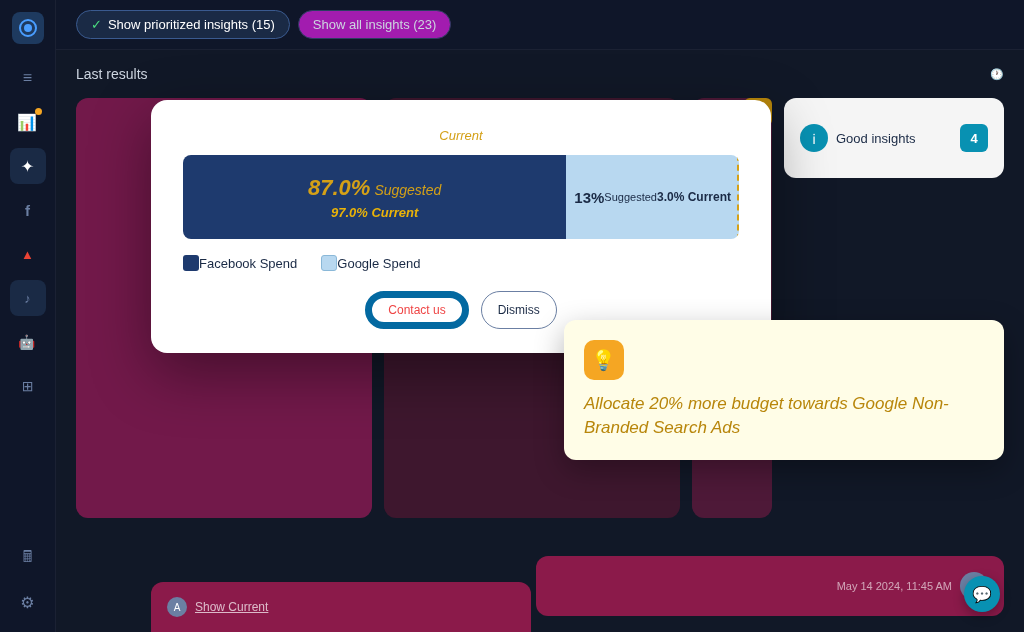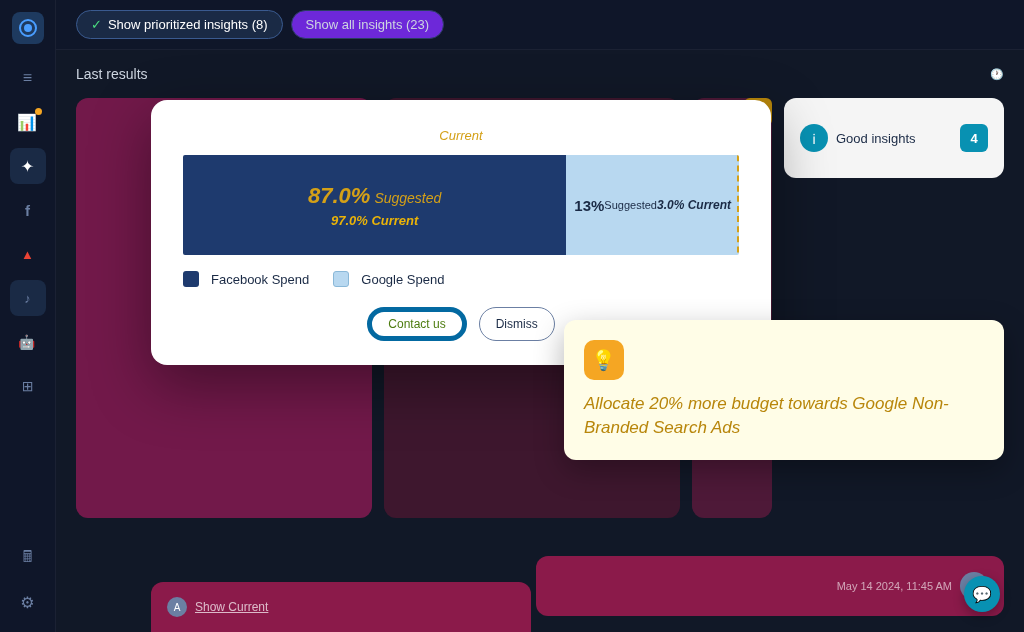--- a/index.html
+++ b/index.html
@@ -91,21 +91,21 @@
       border-radius: 20px;
       padding: 6px 14px;
       font-size: 13px;
       cursor: pointer;
       display: flex;
       align-items: center;
       gap: 6px;
     }
     .btn-prioritized .check { color: #4ade80; }
     .btn-all-insights {
-      background: #6d28d9;
+      background: #a21caf;
       color: #cdd5e0;
       border: 1px solid #2a3f60;
       border-radius: 20px;
       padding: 6px 14px;
       font-size: 13px;
       cursor: pointer;
     }
 
     
     .content {
@@ -220,22 +220,22 @@
       margin-bottom: 12px;
     }
     .current-line-container {
       position: relative;
       margin-bottom: 0;
     }
 
     
     .bar-chart {
       display: flex;
-      height: 100px;
-      border-radius: 2px;
+      height: 84px;
+      border-radius: 8px;
       overflow: hidden;
       position: relative;
     }
     .bar-facebook {
       background: #1e3a6e;
       flex: 87;
       display: flex;
       flex-direction: column;
       justify-content: center;
       align-items: center;
@@ -274,21 +274,21 @@
       color: #1a2a45;
       font-size: 15px;
       font-weight: 700;
       white-space: nowrap;
     }
     .bar-current-g {
       color: #1a2a45;
       font-size: 12px;
       white-space: nowrap;
     }
-    .bar-current-g span { font-style: italic; font-weight: 600; }
+    .bar-current-g span { font-weight: 600; }
 
     
     .dotted-line {
       position: absolute;
       right: 0;
       top: -20px;
       bottom: -200px;
       width: 2px;
       border-left: 2px dashed #d4a017;
       z-index: 5;
@@ -297,43 +297,43 @@
     
     .legend {
       display: flex;
       gap: 24px;
       margin-top: 16px;
       align-items: center;
     }
     .legend-item {
       display: flex;
       align-items: center;
-      gap: 12px;
+      gap: 0;
       font-size: 13px;
       color: #1a2a45;
     }
     .legend-swatch {
       width: 16px;
       height: 16px;
       border-radius: 3px;
     }
     .swatch-fb { background: #1e3a6e; }
     .swatch-g { background: #b8d8f0; border: 1px solid #8ab8d8; }
 
     
     .modal-bottom {
       display: flex;
       justify-content: center;
       gap: 12px;
       margin-top: 20px;
     }
     .btn-contact {
-      border: 5px solid #0369a1;
+      border: 7px solid #0369a1;
       background: transparent;
-      color: #4d7c0f;
+      color: #ef4444;
       border-radius: 20px;
       padding: 5px 16px;
       font-size: 12px;
       cursor: pointer;
     }
     .btn-dismiss {
       border: 1px solid #6b7fa3;
       background: transparent;
       color: #1a2a45;
       border-radius: 20px;
@@ -527,21 +527,21 @@
       <span>⚙</span>
     </div>
   </div>
 </div>
 
 <div class="main">
 
   <div class="topbar">
     <button class="btn-prioritized">
       <span class="check">✓</span>
-      <span>Show prioritized insights (8)</span>
+      <span>Show prioritized insights (15)</span>
     </button>
     <button class="btn-all-insights">
       <span>Show all insights (23)</span>
     </button>
   </div>
 
   <div class="content">
 
     <div class="scan-header">
       <span class="scan-title">Last results</span>

